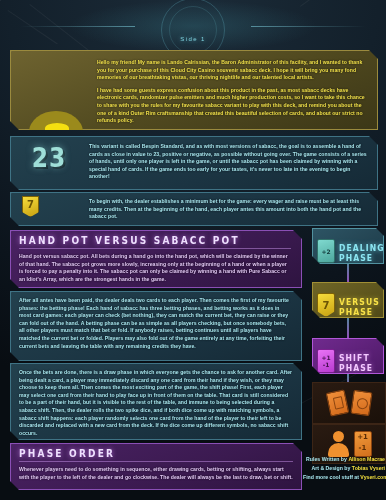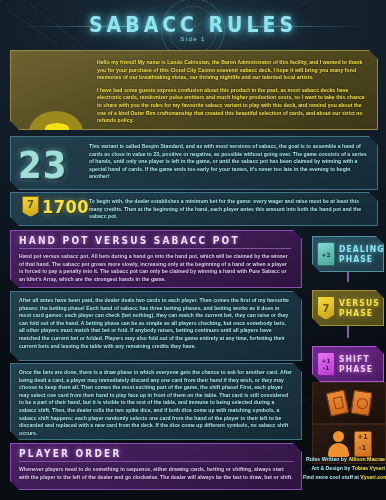--- a/index.html
+++ b/index.html
@@ -92,45 +92,45 @@
   .face{position:absolute;left:8px;top:12px;width:46px;height:48px;background:#f5df10;border-radius:46% 46% 42% 42%/40% 40% 58% 58%;}
   .hair{position:absolute;left:4px;top:3px;width:54px;height:32px;background:#9b8a1c;border-radius:50% 50% 38% 38%/66% 66% 34% 34%;}
   .hair:after{content:"";position:absolute;left:16px;top:12px;width:24px;height:11px;background:#f5df10;border-radius:50% 50% 0 0;}
   .eye{position:absolute;width:12px;height:4px;background:#8c7c12;border-radius:3px;top:30px;}
   .eye.l{left:13px;} .eye.r{left:33px;}
   .stache{position:absolute;left:17px;top:41px;width:24px;height:4px;background:#8c7c12;border-radius:3px;}
   .chin{position:absolute;left:25px;top:46px;width:8px;height:8px;background:#8c7c12;border-radius:0 0 4px 4px;}
 
   
   .big23{
-    position:absolute;left:18px;top:143px;width:62px;
-    font-size:38px;font-weight:bold;letter-spacing:1px;color:#9fdfd8;
+    position:absolute;left:18px;top:143px;width:62px;text-align:center;
+    font-size:26px;font-weight:bold;letter-spacing:1px;color:#9fdfd8;
     font-family:"DejaVu Sans", sans-serif;font-stretch:condensed;
     text-shadow:0 0 7px rgba(150,230,225,.55),2px 2px 0 rgba(0,0,0,.45);
   }
   .coinrow{position:absolute;left:22px;top:196px;display:flex;align-items:center;gap:3px;}
   .coin{
     width:15px;height:19px;background:linear-gradient(160deg,#f6dc3c,#c9a312);
     border:1px solid #7d6208;
     clip-path:polygon(0 0,100% 0,100% 76%,50% 100%,0 76%);
     color:#6b5405;font-size:10px;font-weight:bold;line-height:16px;text-align:center;
     font-family:"DejaVu Sans", sans-serif;
   }
   .credits-num{
     font-size:18px;font-weight:bold;letter-spacing:.5px;color:#f5e23f;
     font-family:"DejaVu Sans", sans-serif;font-stretch:condensed;
     text-shadow:0 0 6px rgba(245,220,60,.55),1px 1px 0 rgba(0,0,0,.5);
   }
 
   
   .phase{
     position:absolute;left:312px;width:72px;height:36px;
-    display:flex;align-items:center;gap:4px;
+    display:flex;align-items:flex-end;gap:4px;
     clip-path:polygon(0 0, calc(100% - 8px) 0, 100% 8px, 100% 100%, 8px 100%, 0 calc(100% - 8px));
-    padding-left:4px;box-sizing:border-box;margin-top:8px;
+    padding-left:4px;box-sizing:border-box;
   }
   .phase-label{
     font-size:8.5px;font-weight:bold;letter-spacing:1.1px;line-height:10px;
     font-family:"DejaVu Sans", sans-serif;font-stretch:condensed;
   }
   .ph-teal{background:linear-gradient(150deg,#2d5464,#1d3a47);border:1px solid #51919f;}
   .ph-teal .phase-label{color:#8ce6f2;text-shadow:0 0 5px rgba(120,230,245,.7);}
   .ph-gold{background:linear-gradient(150deg,#6f6526,#514a18);border:1px solid #a08f35;}
   .ph-gold .phase-label{color:#f8e247;text-shadow:0 0 5px rgba(248,226,71,.6);}
   .ph-pur{background:linear-gradient(150deg,#702a8e,#4d1a66);border:1px solid #b057d8;}
@@ -182,21 +182,20 @@
   <div class="scratch" style="left:30px;top:4px;width:80px;height:1px;transform:rotate(38deg);"></div>
   <div class="scratch" style="left:300px;top:6px;width:70px;height:1px;transform:rotate(-36deg);"></div>
   <div class="scratch" style="left:250px;top:430px;width:120px;height:1px;transform:rotate(-28deg);"></div>
 
   <div class="header">
     <div class="hdr-glow"></div>
     <div class="hdr-ring"></div>
     <div class="hdr-ring r2"></div>
     <div class="hdr-line l"></div>
     <div class="hdr-line r"></div>
-    <div class="title">SABACC RULES</div>
     <div class="subtitle">Side 1</div>
   </div>
 
   <div class="panel clip p-gold" style="left:10px;top:50px;width:366px;height:78px;">
     <div class="portrait">
       <div class="face"></div>
       <div class="hair"></div>
       <div class="eye l"></div>
       <div class="eye r"></div>
       <div class="stache"></div>
@@ -211,41 +210,40 @@
   <div class="panel clip p-teal" style="left:10px;top:136px;width:366px;height:52px;">
     <div class="body-txt" style="position:absolute;left:78px;top:6px;width:280px;">This variant is called Bespin Standard, and as with most versions of sabacc, the goal is to assemble a hand of cards as close in value to 23, positive or negative, as possible without going over. The game consists of a series of hands, until only one player is left in the game, or until the sabacc pot has been claimed by winning with a special hand of cards. If the game ends too early for your tastes, it's never too late in the evening to begin another!</div>
   </div>
   <div class="big23">23</div>
 
   <div class="panel clip p-teal" style="left:10px;top:192px;width:366px;height:32px;">
     <div class="body-txt" style="position:absolute;left:78px;top:5px;width:280px;">To begin with, the dealer establishes a minimum bet for the game: every wager and raise must be at least this many credits. Then at the beginning of the hand, each player antes this amount into both the hand pot and the sabacc pot.</div>
   </div>
   <div class="coinrow">
     <div class="coin">7</div>
-    <div class="credits-num">1700</div>
   </div>
 
   <div class="panel clip p-purple" style="left:10px;top:230px;width:290px;height:56px;">
     <div style="position:absolute;left:8px;top:4px;width:272px;">
       <span class="sec-head">HAND POT VERSUS SABACC POT</span>
       <div class="body-txt pur">Hand pot versus sabacc pot. All bets during a hand go into the hand pot, which will be claimed by the winner of that hand. The sabacc pot grows more slowly, increasing only at the beginning of a hand or when a player is forced to pay a penalty into it. The sabacc pot can only be claimed by winning a hand with Pure Sabacc or an Idiot's Array, which are the strongest hands in the game.</div>
     </div>
   </div>
 
   <div class="panel clip p-teal" style="left:10px;top:291px;width:290px;height:68px;">
     <div class="body-txt" style="position:absolute;left:8px;top:5px;width:274px;">After all antes have been paid, the dealer deals two cards to each player. Then comes the first of my favourite phases: the betting phase! Each hand of sabacc has three betting phases, and betting works as it does in most card games: each player can check (bet nothing), they can match the current bet, they can raise or they can fold out of the hand. A betting phase can be as simple as all players checking, but once somebody bets, all other players must match that bet or fold. If anybody raises, betting continues until all players have matched the current bet or folded. Players may also fold out of the game entirely at any time, forfeiting their current bets and leaving the table with any remaining credits they have.</div>
   </div>
 
   <div class="panel clip p-teal" style="left:10px;top:363px;width:290px;height:75px;">
     <div class="body-txt" style="position:absolute;left:8px;top:5px;width:274px;">Once the bets are done, there is a draw phase in which everyone gets the chance to ask for another card. After being dealt a card, a player may immediately discard any one card from their hand if they wish, or they may choose to keep them all. Then comes the most exciting part of the game, the shift phase! First, each player may select one card from their hand to play face up in front of them on the table. That card is still considered to be a part of their hand, but it is visible to the rest of the table, and immune to being selected during a sabacc shift. Then, the dealer rolls the two spike dice, and if both dice come up with matching symbols, a sabacc shift happens: each player randomly selects one card from the hand of the player to their left to be discarded and replaced with a new card from the deck. If the dice come up different symbols, no sabacc shift occurs.</div>
   </div>
 
   <div class="panel clip p-purple" style="left:10px;top:443px;width:290px;height:45px;">
     <div style="position:absolute;left:8px;top:4px;width:274px;">
-      <span class="sec-head">PLAYER ORDER</span>
+      <span class="sec-head">PHASE ORDER</span>
       <div class="body-txt pur">Whenever players need to do something in sequence, either drawing cards, betting or shifting, always start with the player to the left of the dealer and go clockwise. The dealer will always be the last to draw, bet or shift.</div>
     </div>
   </div>
 
   <div class="connector" style="top:262px;height:20px;"></div>
   <div class="connector" style="top:316px;height:22px;"></div>
   <div class="connector" style="top:372px;height:20px;"></div>
 
   <div class="phase ph-teal" style="top:228px;">
     <div class="ic-card ic-teal">+2</div>

